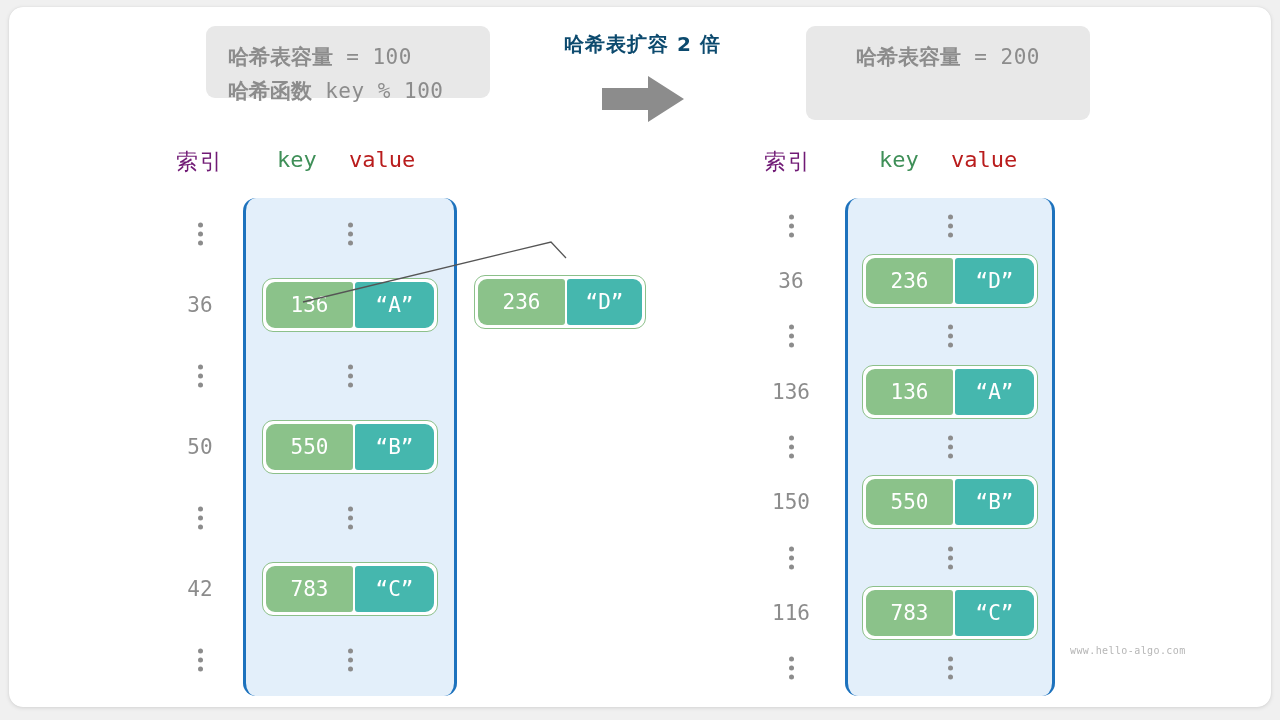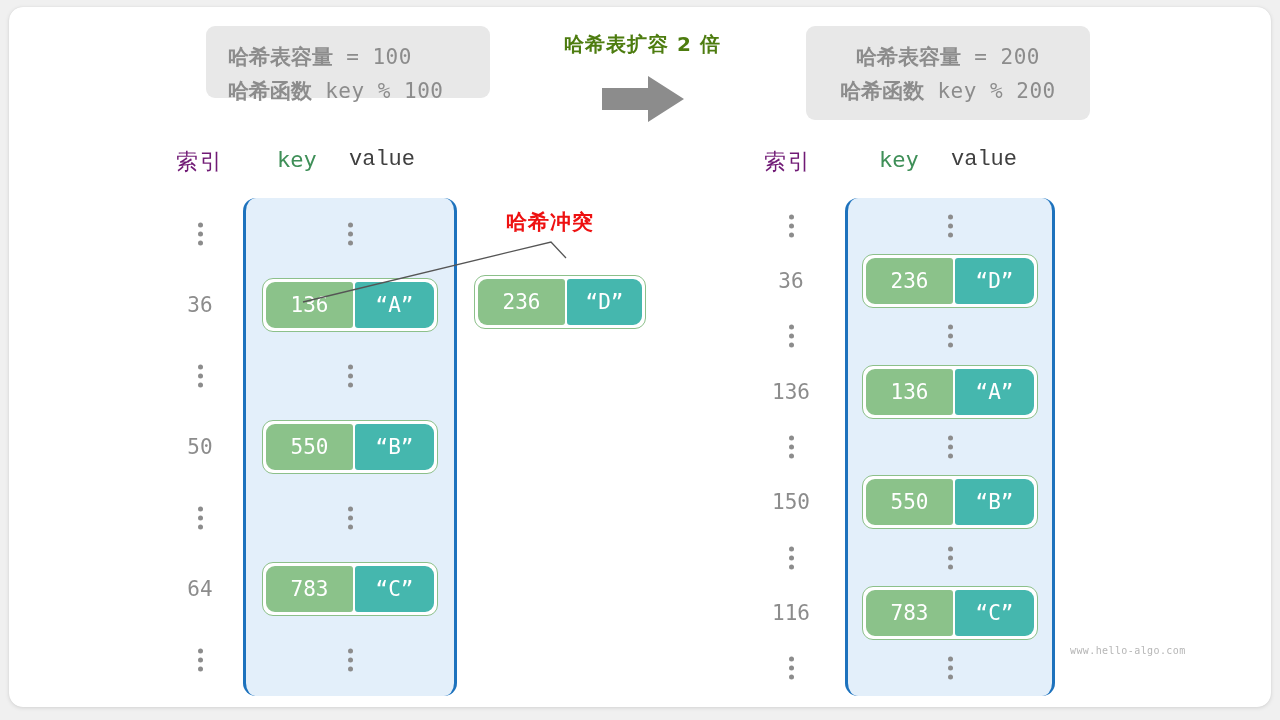--- a/index.html
+++ b/index.html
@@ -56,21 +56,21 @@
 
   
   #expand-title {
     position: absolute;
     left: 530px;
     top: 31px;
     width: 225px;
     text-align: center;
     font-size: 20px;
     font-weight: bold;
-    color: #4d7c0f;
+    color: #0c4a6e;
     letter-spacing: 1px;
     white-space: pre;
   }
   #expand-arrow {
     position: absolute;
     left: 602px;
     top: 76px;
     width: 82px;
     height: 46px;
   }
@@ -78,21 +78,21 @@
   
   .col-head {
     position: absolute;
     font-family: "DejaVu Sans Mono", monospace;
     font-size: 22px;
     white-space: pre;
     text-align: center;
   }
   .head-index { color: #701a75; font-family: "DejaVu Sans", sans-serif; letter-spacing: 2px;}
   .head-key   { color: #3f8f58; }
-  .head-value { color: #404040; font-family: Liberation Mono, monospace; }
+  .head-value { color: #b91c1c; }
   .bucket-col {
     position: absolute;
     background: #e3effa;
     border-left: 3px solid #1d72bd;
     border-right: 3px solid #1d72bd;
     border-radius: 13px;
     box-sizing: border-box;
   }
   .idx-col { position: absolute; }
 
@@ -200,21 +200,20 @@
     <div class="info-line"><b>哈希函数</b><span> key % 100</span></div>
   </div>
 
   <div id="expand-title">哈希表扩容 2 倍</div>
   <svg id="expand-arrow" viewBox="0 0 82 46">
     <polygon points="0,12 46,12 46,0 82,23 46,46 46,34 0,34" fill="#8c8c8c"></polygon>
   </svg>
 
   <div class="info-box" id="info-right">
     <div class="info-line"><b>哈希表容量</b><span> = 200</span></div>
-    <div class="info-line"><b>哈希函数</b><span> key % 200</span></div>
   </div>
 
   <div class="col-head head-index" style="left:175px; top:147px; width:50px; text-align:center;">索引</div>
   <div class="col-head head-key" style="left:277px; top:147px;">key</div>
   <div class="col-head head-value" style="left:349px; top:147px;">value</div>
 
   <div class="idx-col" id="before-index-col" style="left:172px; top:198px; width:56px; height:498px;">
       <div class="vdots" style="top: 35.5714px;">
         <i></i>
         <i></i>
@@ -225,21 +224,21 @@
         <i></i>
         <i></i>
         <i></i>
       </div>
       <div class="idx-label" style="top: 249px;">50</div>
       <div class="vdots" style="top: 320.143px;">
         <i></i>
         <i></i>
         <i></i>
       </div>
-      <div class="idx-label" style="top: 391.286px;">64</div>
+      <div class="idx-label" style="top: 391.286px;">42</div>
       <div class="vdots" style="top: 462.429px;">
         <i></i>
         <i></i>
         <i></i>
       </div>
     </div>
   <div class="bucket-col" id="before-bucket-col" style="left:243px; top:198px; width:214px; height:498px;">
       <div class="vdots" style="top: 35.5714px;">
         <i></i>
         <i></i>
@@ -349,21 +348,20 @@
       <div class="vdots" style="top: 470.333px;">
         <i></i>
         <i></i>
         <i></i>
       </div>
     </div>
 
   <svg id="collision-lines" viewBox="0 0 330 70">
     <polyline points="3,72 251,12 266,28" fill="none" stroke="#555555" stroke-width="1.3"></polyline>
   </svg>
-  <div id="collision-label">哈希冲突</div>
 
   <div class="pair" id="floating-pair" style="left:474px; top:302px; width:172px; height:54px;">
     <div class="k" style="width:88px;">236</div>
     <div class="v" style="width:76px;">“D”</div>
   </div>
 
   <div id="watermark">www.hello-algo.com</div>
 </div>
 
 </body></html>

